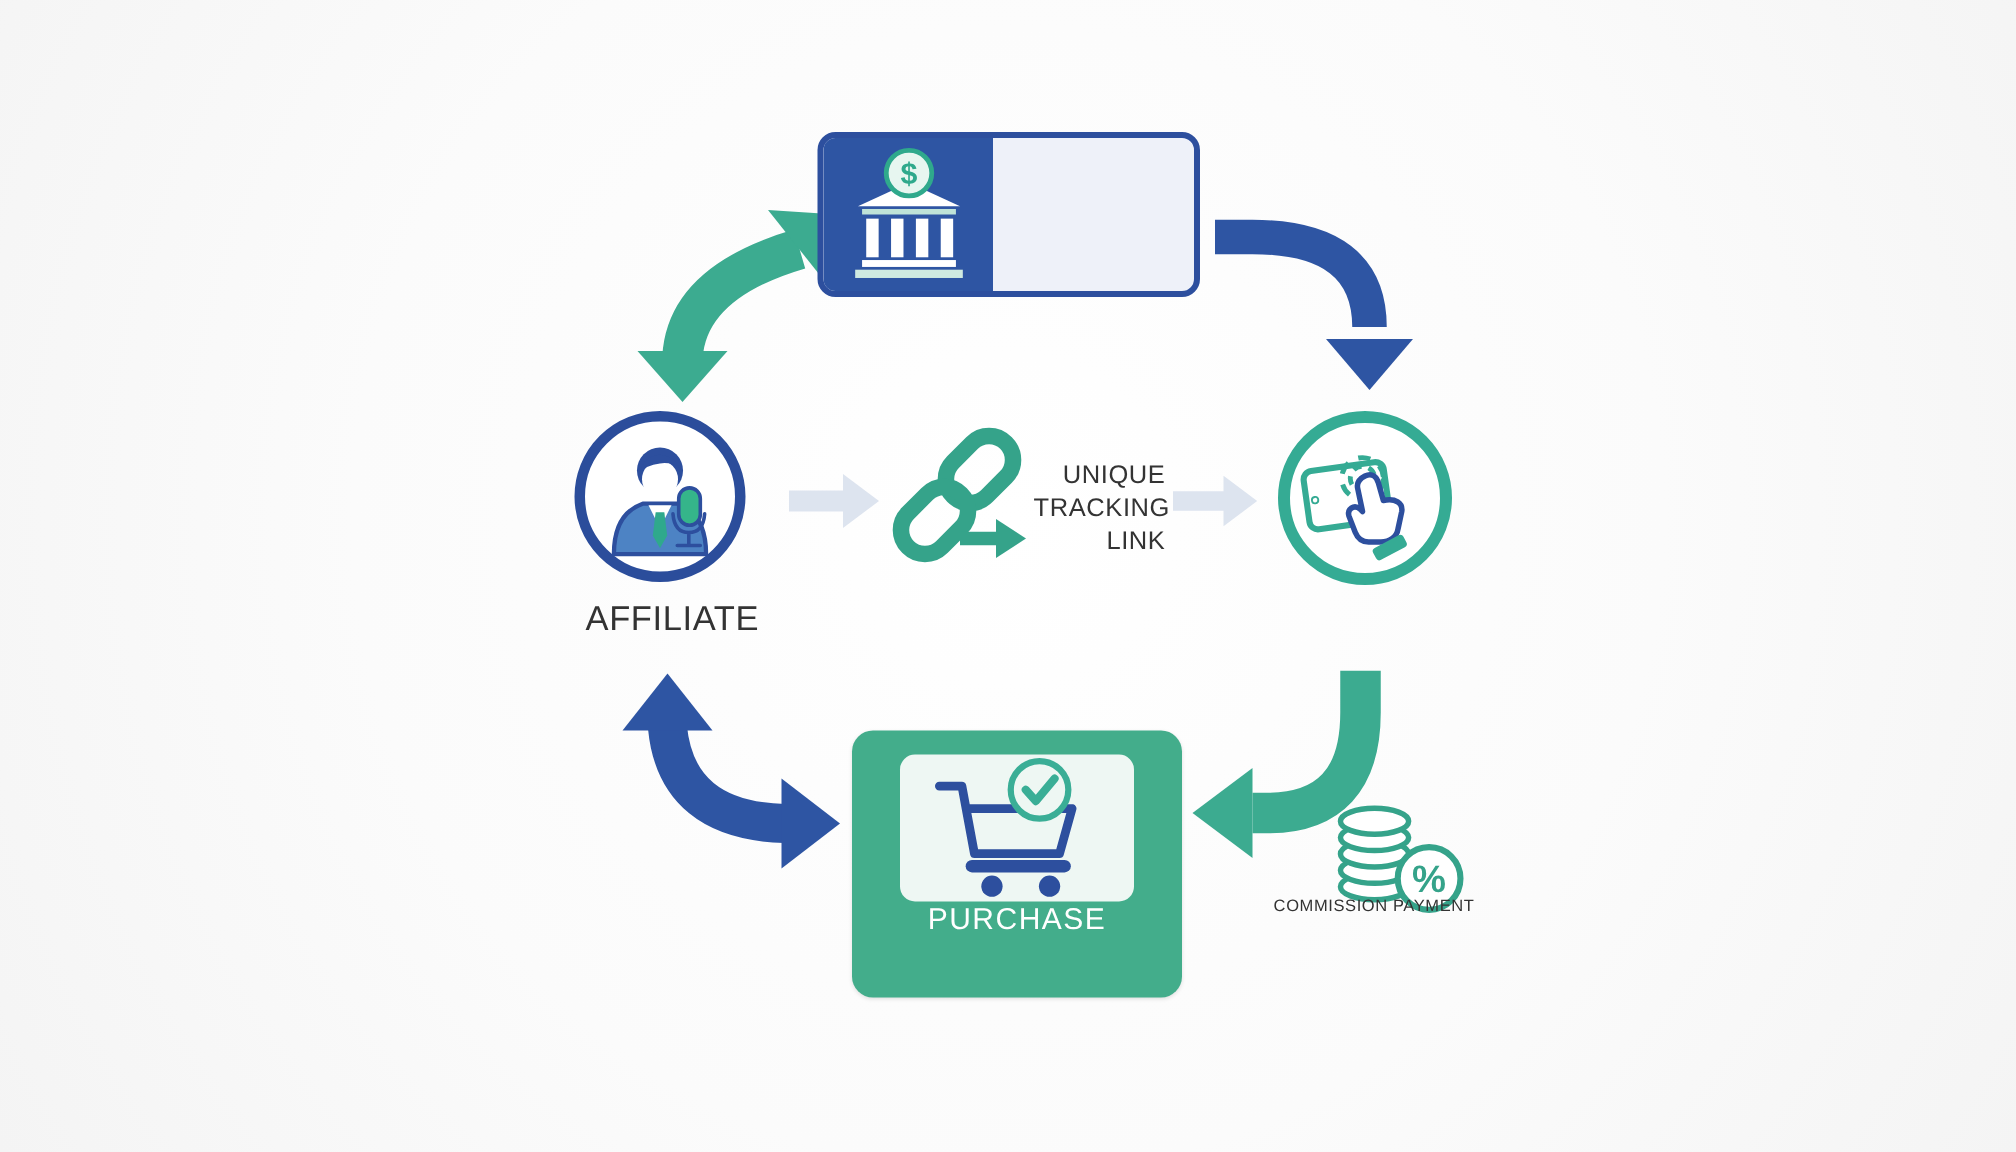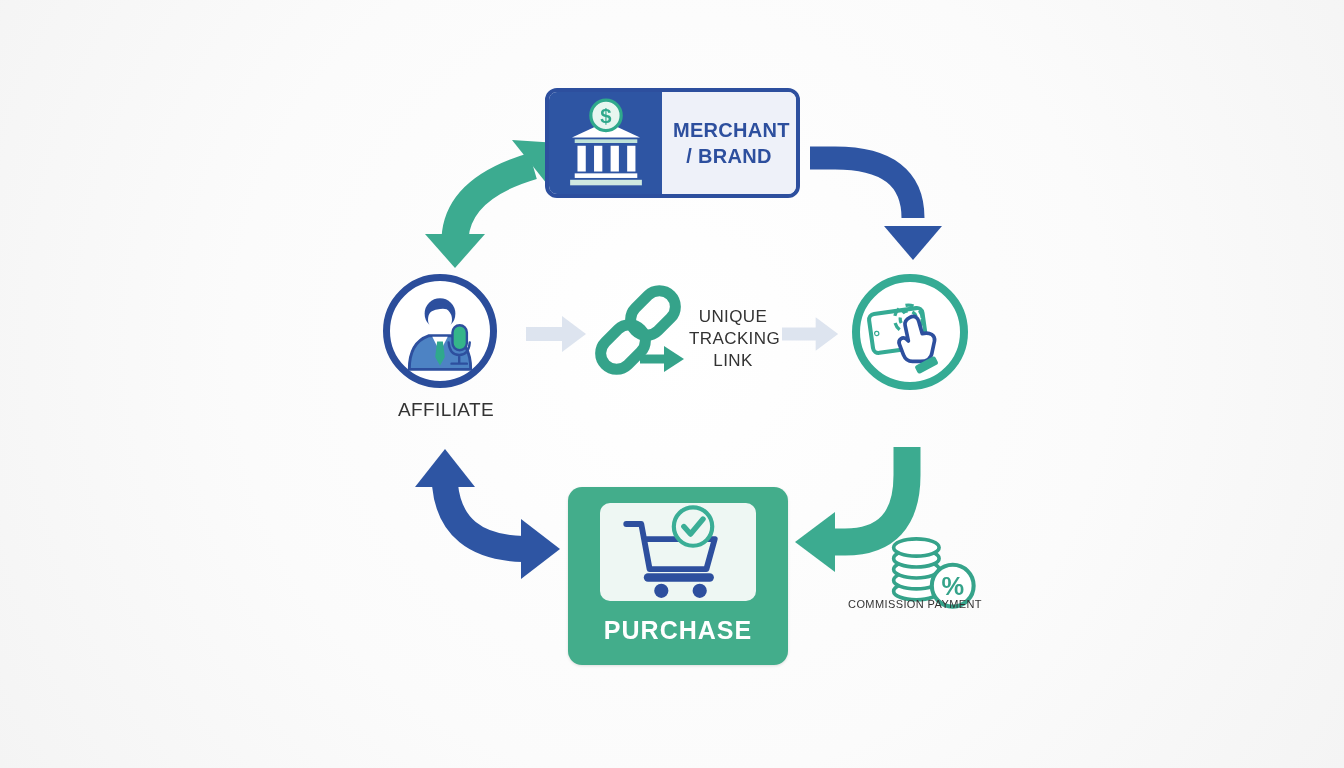--- a/index.html
+++ b/index.html
@@ -3,51 +3,51 @@
 <meta charset="utf-8">
 <style>
   html,body{margin:0;padding:0;}
   .canvas{
     position:relative;width:1344px;height:768px;overflow:hidden;
     background:radial-gradient(circle at 50% 45%, #ffffff 0%, #fbfbfb 55%, #f4f4f4 100%);
     font-family:"Liberation Sans", sans-serif;
   }
   .abs{position:absolute;}
   .node-label{
-    color:#333333;text-align:center;font-weight:500;
+    color:#333333;text-align:right;font-weight:500;
     letter-spacing:.4px;line-height:1.28;
   }
   
   .merchant-box{
     left:545px;top:88px;width:255px;height:110px;
     border:4px solid #2d4f9e;border-radius:12px;display:flex;
     overflow:hidden;background:#eef1f9;box-sizing:border-box;
   }
   .merchant-icon-panel{width:113px;background:#2e55a3;display:flex;align-items:center;justify-content:center;}
   .merchant-text-panel{flex:1;display:flex;align-items:center;justify-content:center;background:#eef1f9;}
   .merchant-title{width:112px;text-align:center;color:#2d4f9e;font-weight:700;font-size:20px;line-height:1.3;letter-spacing:.3px;}
   
   .affiliate-circle{left:383px;top:274px;width:114px;height:114px;border:7px solid #2b4d9b;border-radius:50%;
     background:#ffffff;box-sizing:border-box;display:flex;align-items:center;justify-content:center;}
   .customer-circle{left:852px;top:274px;width:116px;height:116px;border:8px solid #35ab94;border-radius:50%;
     background:#ffffff;box-sizing:border-box;display:flex;align-items:center;justify-content:center;}
   
-  .affiliate-label{left:386px;top:398px;width:120px;font-size:19px;}
+  .affiliate-label{left:386px;top:398px;width:120px;font-size:23px;}
   .link-label{left:689px;top:306px;width:88px;font-size:17px;}
   .customer-label{left:854px;top:399px;width:114px;font-size:18px;}
   .commission-label{left:847px;top:597px;width:136px;font-size:11px;}
   
   .purchase-box{
     left:568px;top:487px;width:220px;height:178px;background:#43ad8b;border-radius:14px;
     display:flex;flex-direction:column;align-items:center;box-sizing:border-box;padding-top:16px;
     box-shadow:0 1px 3px rgba(0,0,0,.12);
   }
   .purchase-screen{width:156px;height:98px;background:#eef7f3;border-radius:10px;
     display:flex;align-items:center;justify-content:center;}
-  .purchase-title{margin-top:15px;color:#ffffff;font-weight:700;font-size:25px;letter-spacing:1px;}
+  .purchase-title{margin-top:1px;color:#ffffff;font-weight:400;font-size:20px;letter-spacing:1px;}
 </style>
 </head>
 <body>
 
 <div class="canvas">
 
   <svg class="abs" style="left:408px;top:103px;" width="195" height="170" viewBox="0 0 195 170">
     <path d="M 125,63 Q 50,85 47,135" stroke="#3cab90" stroke-width="27" fill="none"></path>
     <polygon points="150,40 143,86 104,37" fill="#3cab90"></polygon>
     <polygon points="47,165 17,131 77,131" fill="#3cab90"></polygon>
@@ -83,23 +83,20 @@
         <rect x="16" y="46" width="68" height="4" fill="#bfe3d8"></rect>
         <rect x="19" y="53" width="9" height="28" fill="#ffffff"></rect>
         <rect x="37" y="53" width="9" height="28" fill="#ffffff"></rect>
         <rect x="55" y="53" width="9" height="28" fill="#ffffff"></rect>
         <rect x="73" y="53" width="9" height="28" fill="#ffffff"></rect>
         <rect x="16" y="83" width="68" height="5" fill="#ffffff"></rect>
         <rect x="11" y="90" width="78" height="6" fill="#cfeae1"></rect>
         <circle cx="50" cy="20" r="16.5" fill="#e7f6f0" stroke="#2fa98c" stroke-width="3.5"></circle>
         <text x="50" y="28" text-anchor="middle" font-size="22" font-weight="bold" font-family="Liberation Sans, sans-serif" fill="#2fa98c">$</text>
       </svg>
-    </div>
-    <div class="merchant-text-panel">
-      <div class="merchant-title">MERCHANT / BRAND</div>
     </div>
   </div>
 
   <div class="abs affiliate-circle">
     <svg width="96" height="96" viewBox="0 0 100 100">
       <path d="M18,90 Q18,62 38,55 L62,55 Q82,62 82,90 Z" fill="#4d83c4" stroke="#2d4f9e" stroke-width="3" stroke-linejoin="round"></path>
       <polygon points="42,56 58,56 50,72" fill="#ffffff"></polygon>
       <polygon points="47,61 53,61 55,77 50,86 45,77" fill="#2fa98c"></polygon>
       <circle cx="50" cy="32" r="16" fill="#2d4f9e"></circle>
       <ellipse cx="50" cy="38" rx="12.5" ry="13" fill="#ffffff"></ellipse>

